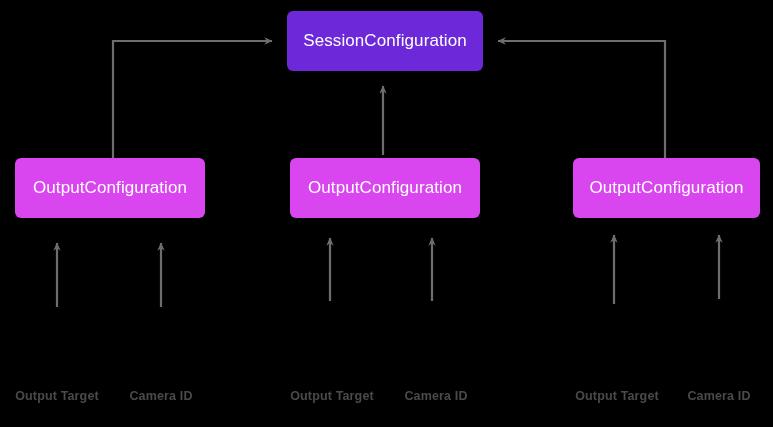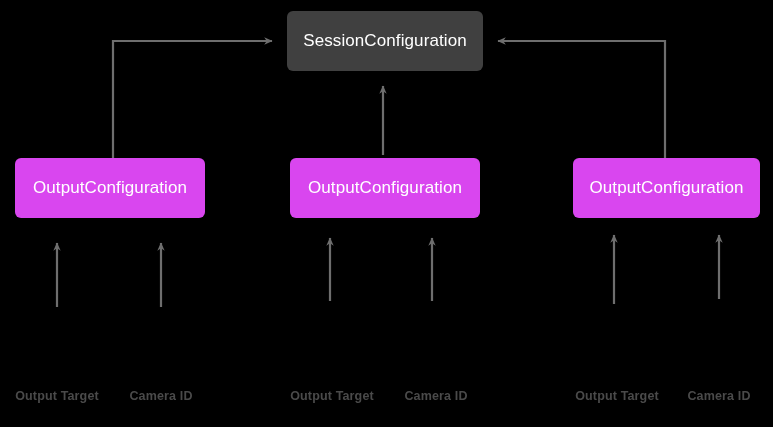--- a/index.html
+++ b/index.html
@@ -22,21 +22,21 @@
     align-items: center;
     justify-content: center;
     border-radius: 6px;
     color: #ffffff;
     font-size: 17px;
     font-weight: 400;
     letter-spacing: 0.1px;
     white-space: nowrap;
   }
   .node-session {
-    background: #404040;
+    background: #6d28d9;
   }
   .node-output {
     background: #d946ef;
   }
   .leaf-label {
     position: absolute;
     color: #4A4A4A;
     font-size: 12.5px;
     font-weight: 700;
     letter-spacing: 0.15px;

